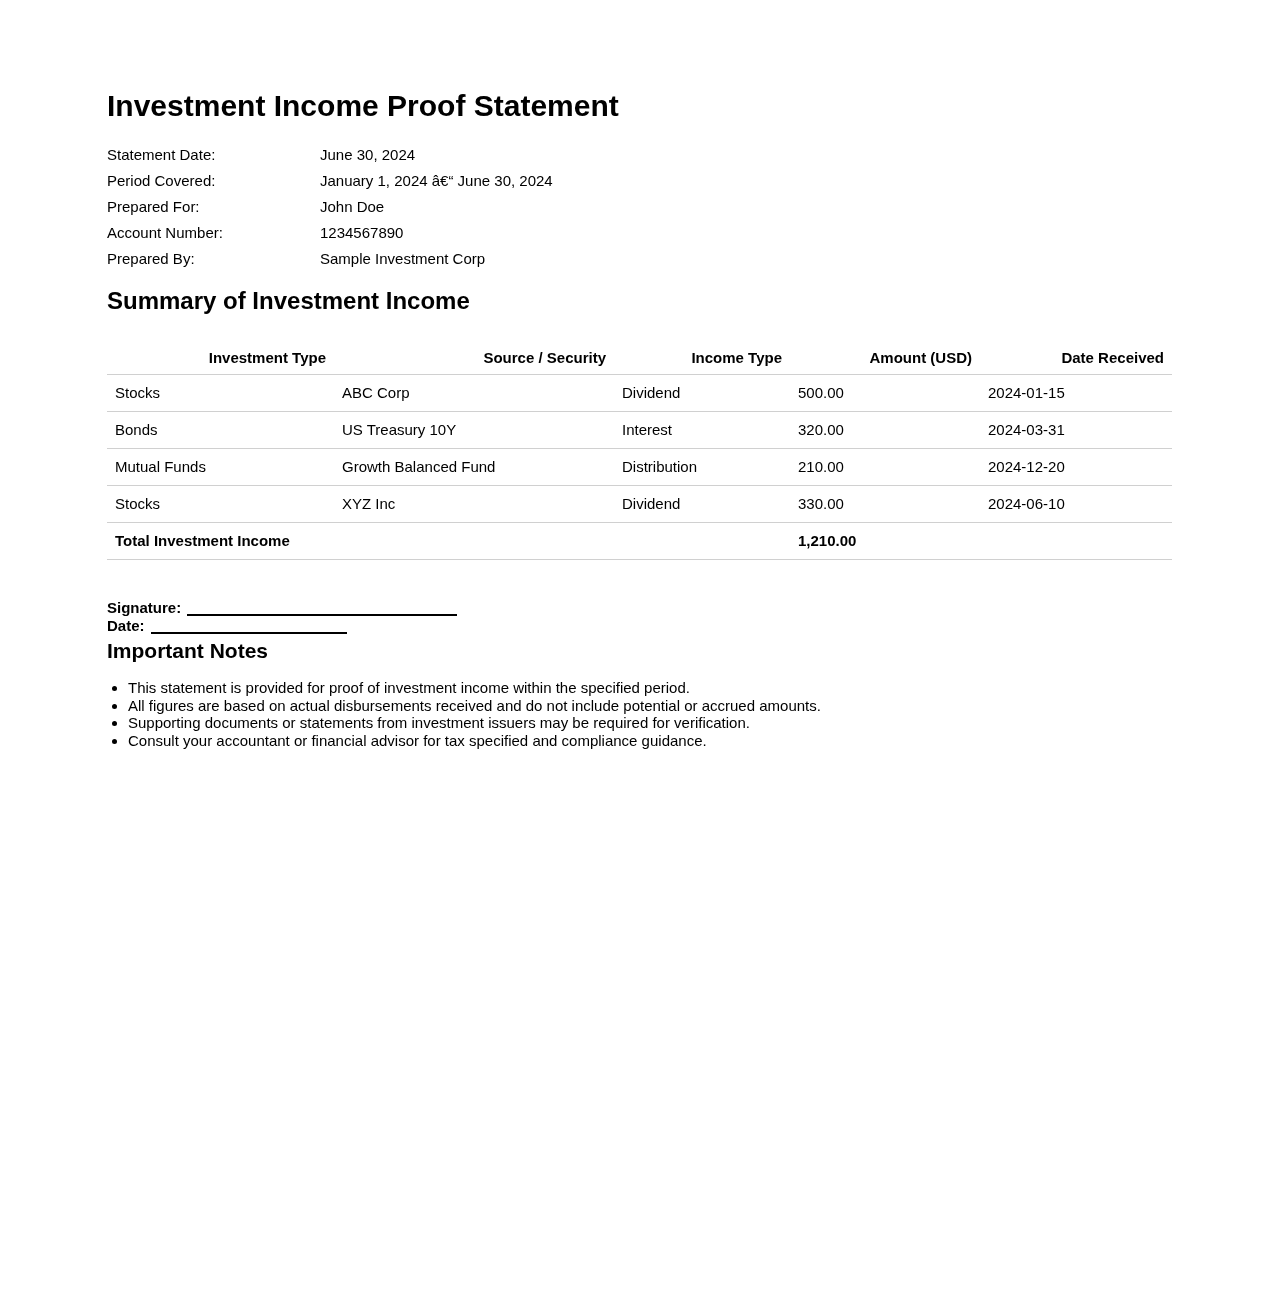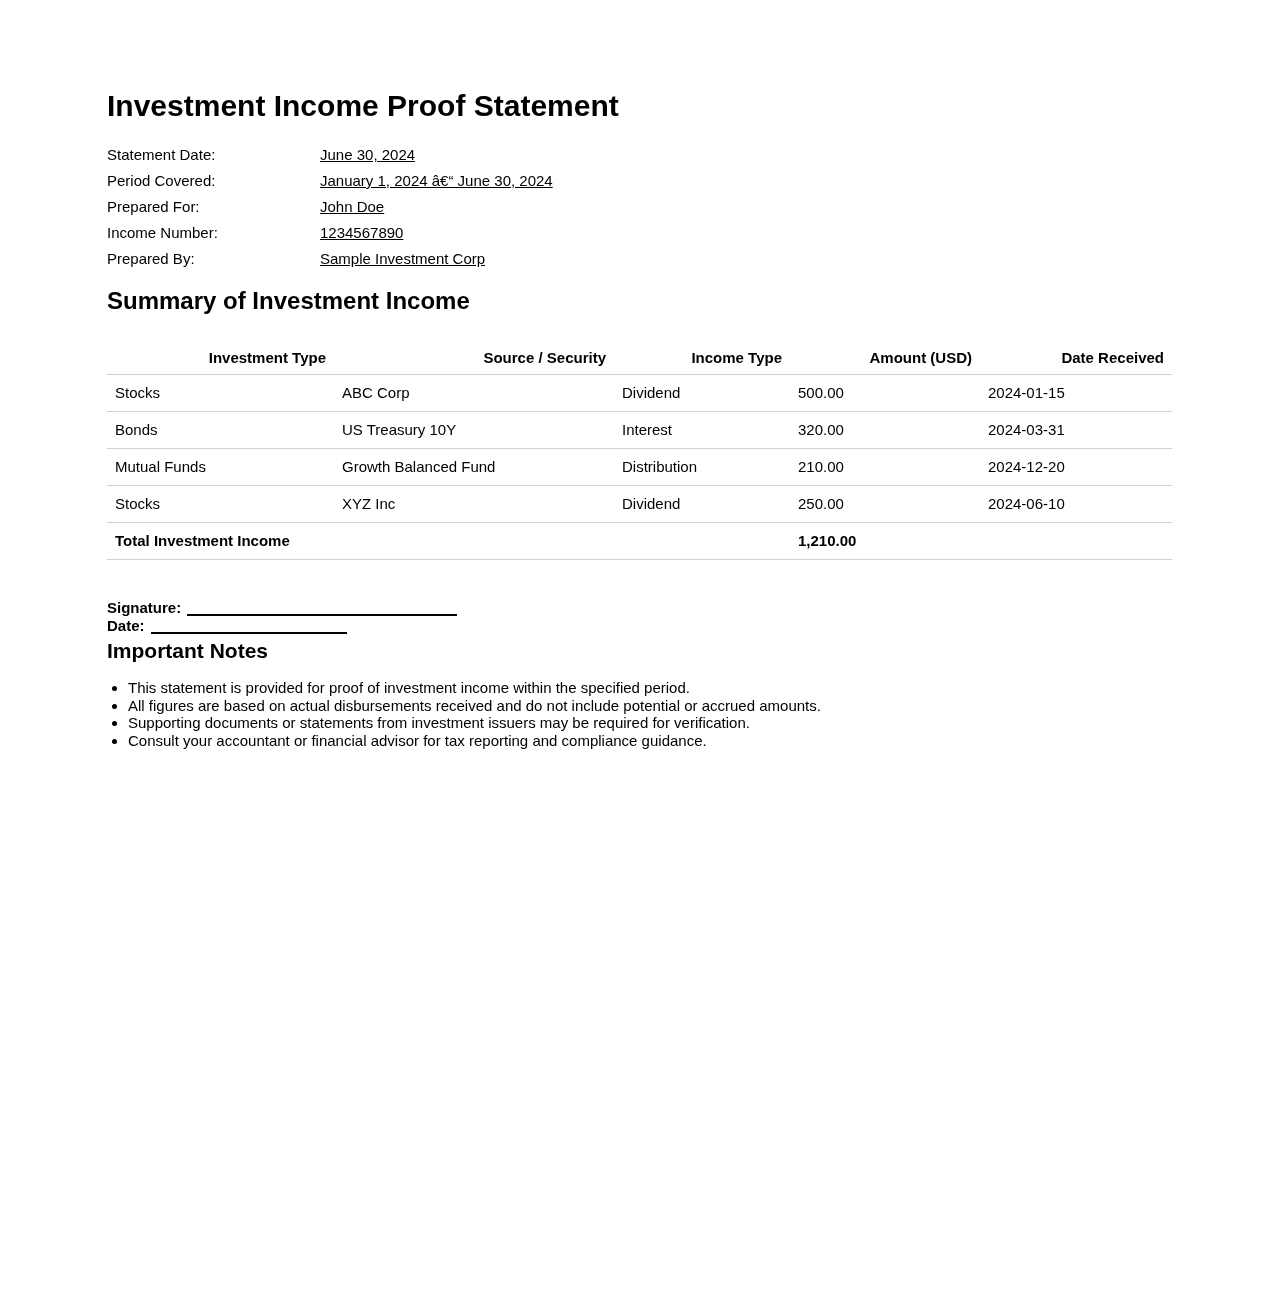--- a/index.html
+++ b/index.html
@@ -25,21 +25,21 @@
     line-height: 35px;
     font-weight: bold;
     letter-spacing: 0;
   }
   .meta { font-size: 15px; }
   .meta-row {
     display: flex;
     line-height: 26px;
   }
   .meta-label { width: 213px; flex: 0 0 213px; }
-  .meta-value { flex: 1; text-decoration: underline; }
+  .meta-value { flex: 1; }
 
   h2.summary-heading {
     margin: 14px 0 0 0;
     font-size: 24px;
     line-height: 29px;
     font-weight: bold;
   }
   table.income-table {
     margin-top: 28px;
     width: 100%;
@@ -102,21 +102,21 @@
       </div>
       <div class="meta-row">
         <span class="meta-label">Period Covered:</span>
         <span class="meta-value">January 1, 2024 â€“ June 30, 2024</span>
       </div>
       <div class="meta-row">
         <span class="meta-label">Prepared For:</span>
         <span class="meta-value">John Doe</span>
       </div>
       <div class="meta-row">
-        <span class="meta-label">Income Number:</span>
+        <span class="meta-label">Account Number:</span>
         <span class="meta-value">1234567890</span>
       </div>
       <div class="meta-row">
         <span class="meta-label">Prepared By:</span>
         <span class="meta-value">Sample Investment Corp</span>
       </div>
     </div>
 
     <h2 class="summary-heading">Summary of Investment Income</h2>
 
@@ -156,21 +156,21 @@
           <td>Mutual Funds</td>
           <td>Growth Balanced Fund</td>
           <td>Distribution</td>
           <td>210.00</td>
           <td>2024-12-20</td>
         </tr>
         <tr>
           <td>Stocks</td>
           <td>XYZ Inc</td>
           <td>Dividend</td>
-          <td>250.00</td>
+          <td>330.00</td>
           <td>2024-06-10</td>
         </tr>
         <tr>
           <td class="bold-cell">Total Investment Income</td>
           <td></td>
           <td></td>
           <td class="bold-cell">1,210.00</td>
           <td></td>
         </tr>
       </tbody>
@@ -184,17 +184,17 @@
         <span class="lbl">Date:</span><span class="rule date"></span>
       </div>
     </div>
 
     <h3 class="notes-heading">Important Notes</h3>
 
     <ul class="notes-list">
       <li>This statement is provided for proof of investment income within the specified period.</li>
       <li>All figures are based on actual disbursements received and do not include potential or accrued amounts.</li>
       <li>Supporting documents or statements from investment issuers may be required for verification.</li>
-      <li>Consult your accountant or financial advisor for tax reporting and compliance guidance.</li>
+      <li>Consult your accountant or financial advisor for tax specified and compliance guidance.</li>
     </ul>
 
   </div>
 </div>
 
 </body></html>

